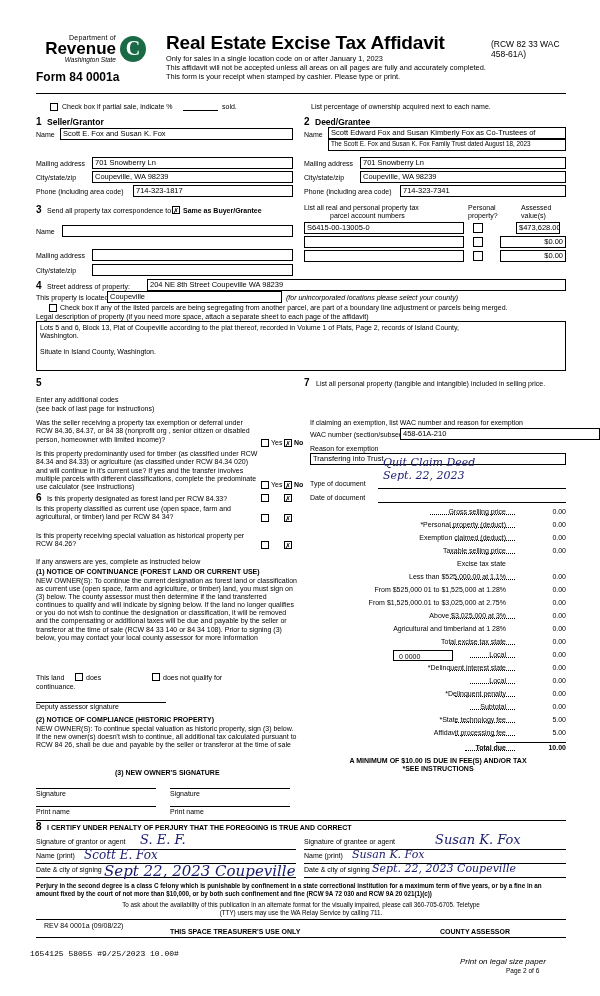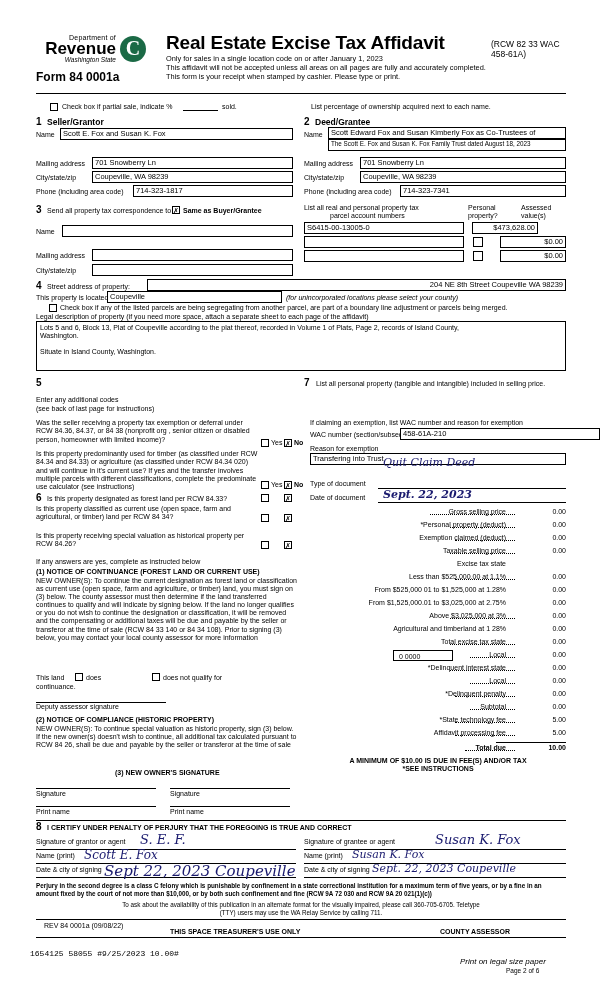--- a/index.html
+++ b/index.html
@@ -121,33 +121,33 @@
 
   <div class="lbl" style="left:304px; top:204px;">List all real and personal property tax</div>
   <div class="lbl" style="left:330px; top:212px;">parcel account numbers</div>
   <div class="lbl" style="left:468px; top:204px;">Personal</div>
   <div class="lbl" style="left:468px; top:212px;">property?</div>
   <div class="lbl" style="left:521px; top:204px;">Assessed</div>
   <div class="lbl" style="left:521px; top:212px;">value(s)</div>
 
   <div class="fld" style="left:304px; top:222px; width:160px; height:12px;">S6415-00-13005-0</div>
   <div class="cb" style="left:473px; top:223px; width:10px; height:10px;"></div>
-  <div class="fld rt" style="left:472px; top:222px; width:66px; height:12px;">$473,628.00</div>
+  <div class="fld rt" style="left:516px; top:222px; width:44px; height:12px;">$473,628.00</div>
 
   <div class="fld" style="left:304px; top:236px; width:160px; height:12px;"></div>
   <div class="cb" style="left:473px; top:237px; width:10px; height:10px;"></div>
   <div class="fld rt" style="left:500px; top:236px; width:66px; height:12px;">$0.00</div>
 
   <div class="fld" style="left:304px; top:250px; width:160px; height:12px;"></div>
   <div class="cb" style="left:473px; top:251px; width:10px; height:10px;"></div>
   <div class="fld rt" style="left:500px; top:250px; width:66px; height:12px;">$0.00</div>
 
   <div class="num" style="left:36px; top:280px;">4</div>
   <div class="lbl" style="left:47px; top:283px;">Street address of property:</div>
-  <div class="fld" style="left:147px; top:279px; width:419px; height:12px;text-align:right;">204 NE 8th Street Coupeville WA 98239</div>
+  <div class="fld" style="left:147px; top:279px; width:419px; height:12px;">204 NE 8th Street Coupeville WA 98239</div>
   <div class="lbl" style="left:36px; top:294px;">This property is located in</div>
   <div class="fld" style="left:107px; top:291px; width:175px; height:12px;">Coupeville</div>
   <div class="lbl ital" style="left:286px; top:294px;">(for unincorporated locations please select your county)</div>
   <div class="cb" style="left:49px; top:304px;"></div>
   <div class="lbl" style="left:60px; top:304px;">Check box if any of the listed parcels are being segregating from another parcel, are part of a boundary line adjustment or parcels being merged.</div>
   <div class="lbl" style="left:36px; top:313px;">Legal description of property (if you need more space, attach a separate sheet to each page of the affidavit)</div>
   <div class="bx" style="left:36px; top:321px; width:530px; height:50px;">
     <div class="lbl" style="left:3px; top:2px;">Lots 5 and 6, Block 13, Plat of Coupeville according to the plat thereof, recorded in Volume 1 of Plats, Page 2, records of Island County,</div>
     <div class="lbl" style="left:3px; top:10px;">Washington.</div>
     <div class="lbl" style="left:3px; top:26px;">Situate in Island County, Washington.</div>
@@ -222,21 +222,21 @@
   <div class="lbl" style="left:310px; top:431px;">WAC number (section/subsection)</div>
   <div class="fld" style="left:400px; top:428px; width:200px; height:12px;">458-61A-210</div>
   <div class="lbl" style="left:310px; top:445px;">Reason for exemption</div>
   <div class="fld" style="left:310px; top:453px; width:256px; height:12px;">Transfering into Trust</div>
 
   <div class="lbl" style="left:310px; top:480px;">Type of document</div>
   <div class="ul" style="left:378px; top:488px; width:188px;"></div>
   <div class="hand" style="left:383px; top:456px;">Quit Claim Deed</div>
   <div class="lbl" style="left:310px; top:494px;">Date of document</div>
   <div class="ul" style="left:378px; top:502px; width:188px;"></div>
-  <div class="hand" style="left:383px; top:488px;font-weight:bold;">Sept. 22, 2023</div>
+  <div class="hand" style="left:383px; top:469px;">Sept. 22, 2023</div>
 
   <div class="lbl rt" style="left:310px; top:508px; width:196px;">Gross selling price</div>
   <div class="dotline" style="left:430px; top:514px; width:85px;"></div>
   <div class="lbl rt" style="left:500px; top:508px; width:66px;">0.00</div>
 
   <div class="lbl rt" style="left:310px; top:521px; width:196px;">*Personal property (deduct)</div>
   <div class="dotline" style="left:450px; top:527px; width:65px;"></div>
   <div class="lbl rt" style="left:500px; top:521px; width:66px;">0.00</div>
 
   <div class="lbl rt" style="left:310px; top:534px; width:196px;">Exemption claimed (deduct)</div>

